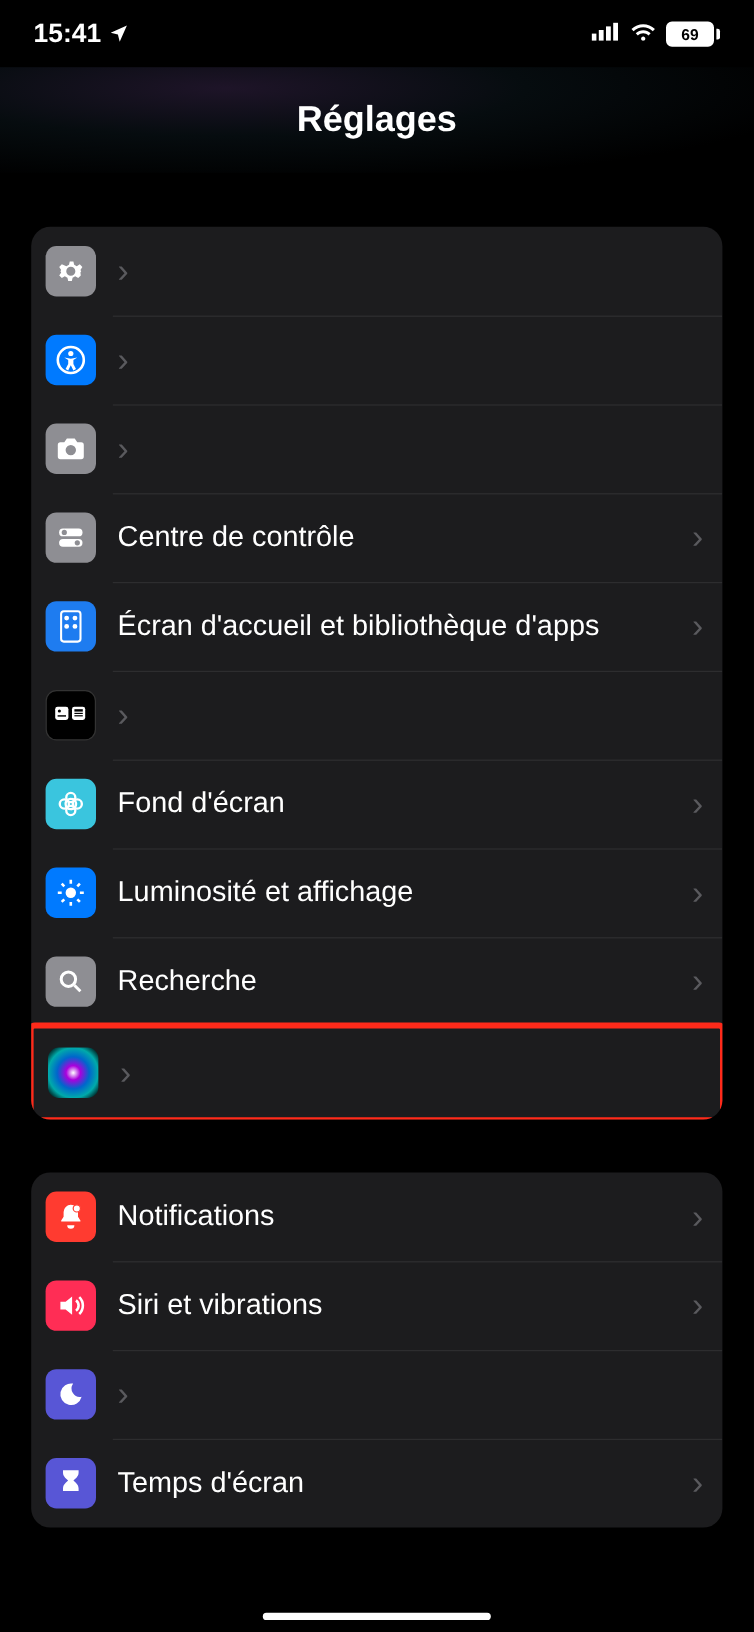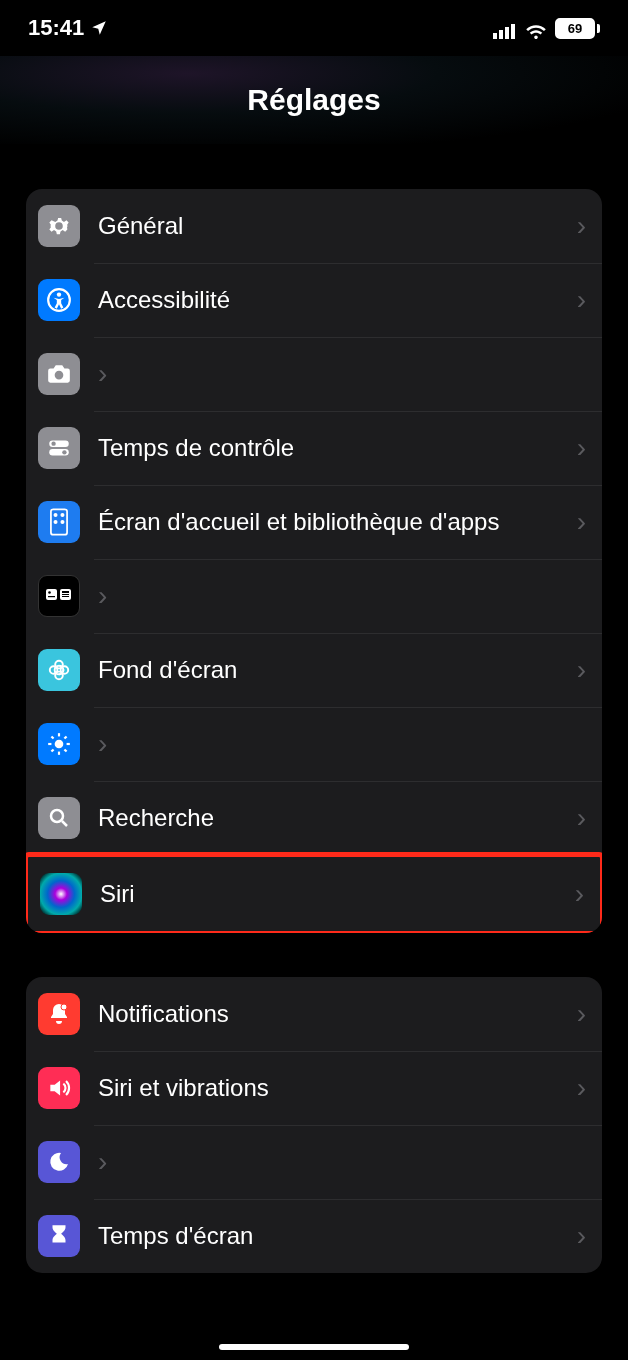--- a/index.html
+++ b/index.html
@@ -2,21 +2,21 @@
 <html><head>
 <meta charset="utf-8">
 <style>
   * { box-sizing: border-box; margin: 0; padding: 0; }
   html, body { width: 628px; height: 1360px; background: #000; font-family: -apple-system, "Helvetica Neue", Arial, sans-serif; color: #fff; overflow: hidden; }
   .screen { width: 628px; height: 1360px; position: relative; background: #000; }
 
   
   .status-bar { height: 56px; display: flex; align-items: center; justify-content: space-between; padding: 0 28px; font-size: 22px; font-weight: 600; border-radius: 14px; }
   .status-left { display: flex; align-items: center; gap: 6px; }
-  .status-right { display: flex; align-items: flex-end; gap: 8px; }
+  .status-right { display: flex; align-items: flex-start; gap: 8px; }
   .bat { display:flex; align-items:center; gap:2px;}
   .bat-box { width: 40px; height: 21px; border: 2px solid #fff; border-radius: 5px; display:flex; align-items:center; justify-content:center; background:#fff; color:#000; font-size:13px; font-weight:700;}
   .bat-tip { width:3px; height:9px; background:#fff; border-radius:0 2px 2px 0;}
 
   
   .header { height: 88px; display:flex; align-items:center; justify-content:center; background: radial-gradient(ellipse at 30% 20%, rgba(60,40,80,.5), rgba(20,40,50,.3), #000 80%); }
   .header h1 { font-size: 30px; font-weight: 700; }
 
   
   .content { padding: 45px 26px 0 26px; }
@@ -85,33 +85,31 @@
   <div class="content">
 
     <div class="group">
 
       <div class="row">
         <div class="icon-wrap ic-gray">
           <svg width="26" height="26" viewBox="0 0 24 24" fill="#fff">
               <path d="M19.4 13l.6-1-.6-1 1.5-2.3-2-2-2.3 1.5-1-.6-1-.6-.6-2.5h-2.8l-.6 2.5-1 .6-1 .6L5.1 6.7l-2 2L4.6 11l-.6 1 .6 1-1.5 2.3 2 2 2.3-1.5 1 .6 1 .6.6 2.5h2.8l.6-2.5 1-.6 1-.6 2.3 1.5 2-2L19.4 13zM12 15.5A3.5 3.5 0 1112 8.5a3.5 3.5 0 010 7z"></path>
             </svg>
         </div>
-        <div class="label">Général</div>
         <div class="chev">›</div>
       </div>
 
       <div class="row">
         <div class="icon-wrap ic-blue">
           <svg width="26" height="26" viewBox="0 0 24 24" fill="#fff">
               <circle cx="12" cy="12" r="10" fill="none" stroke="#fff" stroke-width="2"></circle>
               <circle cx="12" cy="7" r="2"></circle>
               <path d="M7 10l5 1 5-1-3 2v3l2 4-2 1-2-4-2 4-2-1 2-4v-3z"></path>
             </svg>
         </div>
-        <div class="label">Accessibilité</div>
         <div class="chev">›</div>
       </div>
 
       <div class="row">
         <div class="icon-wrap ic-gray">
           <svg width="26" height="26" viewBox="0 0 24 24" fill="#fff">
               <path d="M9 4l-2 3H4a2 2 0 00-2 2v9a2 2 0 002 2h16a2 2 0 002-2V9a2 2 0 00-2-2h-3l-2-3H9zm3 13a4 4 0 110-8 4 4 0 010 8z"></path>
             </svg>
         </div>
         <div class="chev">›</div>
@@ -119,21 +117,21 @@
 
       <div class="row">
         <div class="icon-wrap ic-gray">
           <svg width="26" height="26" viewBox="0 0 24 24" fill="#fff">
               <rect x="3" y="5" width="18" height="6" rx="3" fill="#fff"></rect>
               <circle cx="7" cy="8" r="2" fill="#8e8e93"></circle>
               <rect x="3" y="13" width="18" height="6" rx="3" fill="#fff"></rect>
               <circle cx="17" cy="16" r="2" fill="#8e8e93"></circle>
             </svg>
         </div>
-        <div class="label">Temps de contrôle</div>
+        <div class="label">Centre de contrôle</div>
         <div class="chev">›</div>
       </div>
 
       <div class="row">
         <div class="icon-wrap ic-bblue">
           <svg width="24" height="30" viewBox="0 0 20 26" fill="none" stroke="#fff" stroke-width="1.5">
               <rect x="3" y="2" width="14" height="22" rx="2"></rect>
               <circle cx="7" cy="7" r="1" fill="#fff"></circle>
               <circle cx="13" cy="7" r="1" fill="#fff"></circle>
               <circle cx="7" cy="13" r="1" fill="#fff"></circle>
@@ -183,38 +181,38 @@
                 <line x1="12" y1="19" x2="12" y2="22"></line>
                 <line x1="2" y1="12" x2="5" y2="12"></line>
                 <line x1="19" y1="12" x2="22" y2="12"></line>
                 <line x1="5" y1="5" x2="7" y2="7"></line>
                 <line x1="17" y1="17" x2="19" y2="19"></line>
                 <line x1="5" y1="19" x2="7" y2="17"></line>
                 <line x1="17" y1="7" x2="19" y2="5"></line>
               </g>
             </svg>
         </div>
+        <div class="label">Luminosité et affichage</div>
         <div class="chev">›</div>
       </div>
 
       <div class="row">
         <div class="icon-wrap ic-gray">
           <svg width="24" height="24" viewBox="0 0 24 24" fill="none" stroke="#fff" stroke-width="2.5">
               <circle cx="10" cy="10" r="6"></circle>
               <line x1="15" y1="15" x2="20" y2="20"></line>
             </svg>
         </div>
         <div class="label">Recherche</div>
         <div class="chev">›</div>
       </div>
 
       <div class="highlight">
         <div class="row">
           <div class="icon-wrap ic-siri"></div>
-          <div class="label">Siri</div>
           <div class="chev">›</div>
         </div>
       </div>
 
     </div>
 
     <div class="group">
 
       <div class="row">
         <div class="icon-wrap ic-red">

